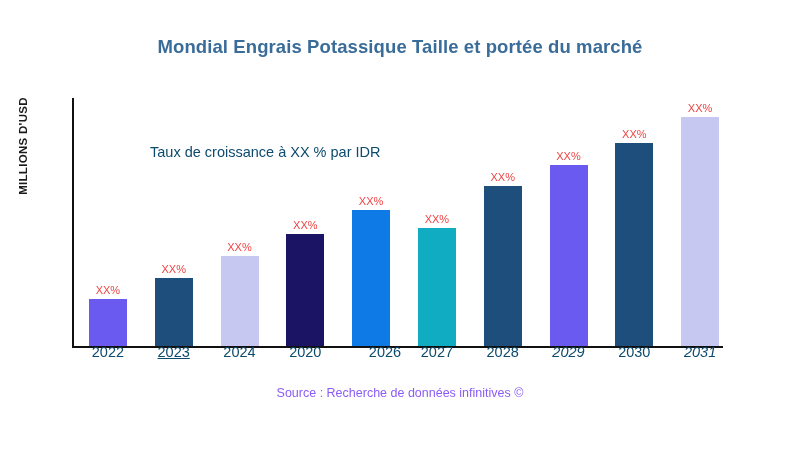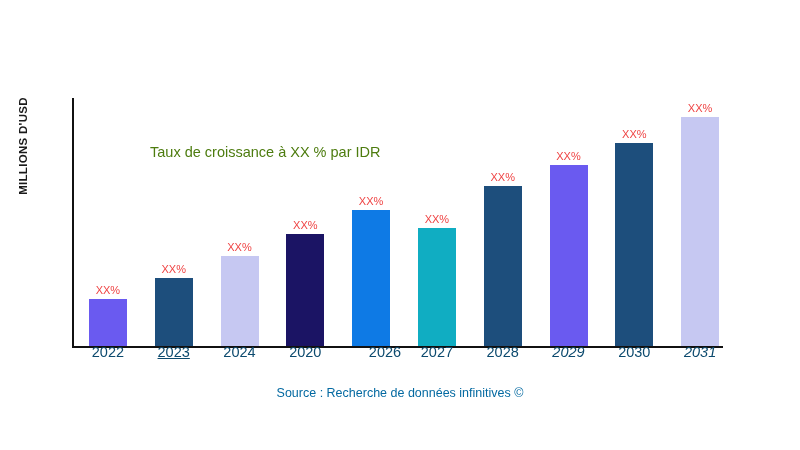--- a/index.html
+++ b/index.html
@@ -105,40 +105,41 @@
     font-size: 14.5px;
     color: #0c4a6e;
   }
 
   
   #growth-note {
     position: absolute;
     left: 150px;
     top: 144px;
     font-size: 14.5px;
-    color: #4d7c0f;
+    color: #0c4a6e;
     white-space: nowrap;
   }
 
   
   #source-note {
     position: absolute;
     left: 0;
     top: 386px;
     width: 800px;
     text-align: center;
     font-size: 12.5px;
-    color: #0369a1;
+    color: #8b5cf6;
   }
 </style>
 </head>
 <body>
 
 <div id="chart-root">
 
+  <div id="chart-title">Mondial Engrais Potassique Taille et portée du marché</div>
 
   <div id="ylabel">MILLIONS D'USD</div>
 
   <div id="plot">
     <div id="y-axis-line"></div>
     <div id="x-axis-line" style="width: 651.1px;"></div>
     <div id="bars-layer">
         <div class="bar-group" style="left: 16.9px; height: 71px;">
           <div class="bar" style="height: 47px; background: rgb(106, 90, 240);"></div>
           <div class="bar-value" style="bottom: 50px;">XX%</div>

